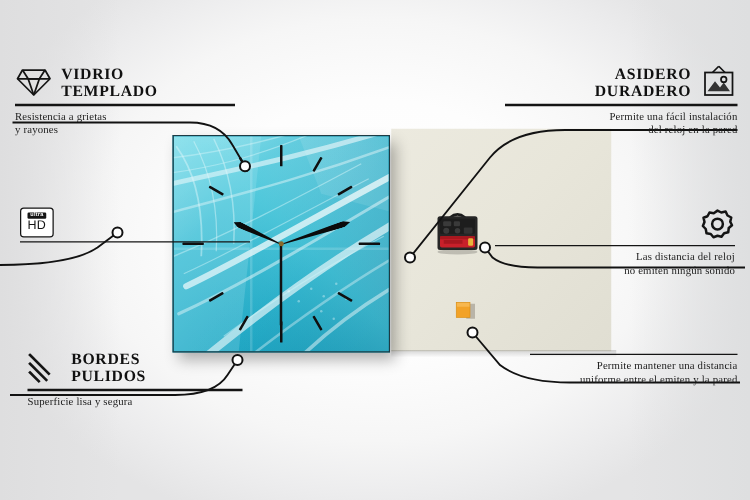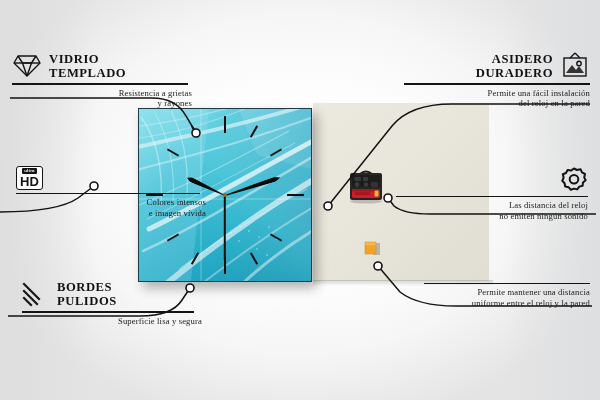--- a/index.html
+++ b/index.html
@@ -28,34 +28,34 @@
     font-family:"Liberation Serif",serif;
     font-weight:bold;font-size:12.6px;line-height:14.2px;
     letter-spacing:.55px;color:#111111;white-space:pre-line;
   }
   .feat.left .ttl{text-align:left;}
   .feat.right .ttl{text-align:right;}
   .rule{height:1.3px;background:#141414;margin-top:3px;}
   .desc{
     font-family:"Liberation Serif",serif;
     font-size:8.6px;line-height:10.6px;color:#1b1b1b;
-    margin-top:3px;white-space:pre-line;letter-spacing:.15px;text-align:right;
+    margin-top:3px;white-space:pre-line;letter-spacing:.15px;
   }
   .feat.right .desc{text-align:right;}
   .ico{flex:0 0 auto;display:block;}
 
   
   .hdbadge{
     width:25px;height:22px;border:1.6px solid #141414;border-radius:3px;
     display:flex;flex-direction:column;align-items:center;justify-content:center;
     line-height:1;background:#fff;
   }
   .hdbadge .u{font-family:"Liberation Sans",sans-serif;font-size:4.4px;font-weight:bold;
     color:#fff;background:#141414;padding:.6px 2.2px;border-radius:1px;letter-spacing:.2px;}
-  .hdbadge .h{font-family:"Liberation Sans",sans-serif;font-size:13px;font-weight:bold;
+  .hdbadge .h{font-family:"Liberation Sans",sans-serif;font-size:10px;font-weight:normal;
     color:#141414;letter-spacing:.2px;margin-top:1px;}
 
   
   #panel{
     position:absolute;left:313px;top:103px;width:176px;height:178px;
     background:linear-gradient(135deg,#eceadf 0%,#e8e6da 45%,#e0ded2 100%);
   }
   #panel:after{content:"";position:absolute;left:0;right:-4px;bottom:-5px;height:6px;
     background:linear-gradient(180deg,rgba(0,0,0,.16),rgba(0,0,0,0));}
 
@@ -237,22 +237,20 @@
   </div>
 
   <div class="feat left" style="left:16px;top:166px;width:190px;">
     <div class="hdrow">
       <div class="hdbadge">
         <span class="u">ultra</span>
         <span class="h">HD</span>
       </div>
     </div>
     <div class="rule" style="width:184px;"></div>
-    <div class="desc">Colores intensos
-e imagen vívida</div>
   </div>
 
   <div class="feat left" style="left:22px;top:280px;width:180px;">
     <div class="hdrow">
       <svg class="ico" width="28" height="26" viewBox="0 0 28 26">
         <g stroke="#141414" stroke-width="2.1" stroke-linecap="square">
           <line x1="2" y1="3" x2="17" y2="18"></line>
           <line x1="2" y1="10" x2="15" y2="23"></line>
           <line x1="2" y1="17" x2="9" y2="24"></line>
         </g>
@@ -294,16 +292,16 @@
       </svg>
     </div>
     <div class="rule" style="width:192px;"></div>
     <div class="desc">Las distancia del reloj
 no emiten ningún sonido</div>
   </div>
 
   <div class="feat right" style="left:424px;top:280px;width:166px;">
     <div class="rule" style="width:166px;"></div>
     <div class="desc">Permite mantener una distancia
-uniforme entre el reloj y la pared</div>
+uniforme entre el emiten y la pared</div>
   </div>
 
 </div>
 
 </body></html>

